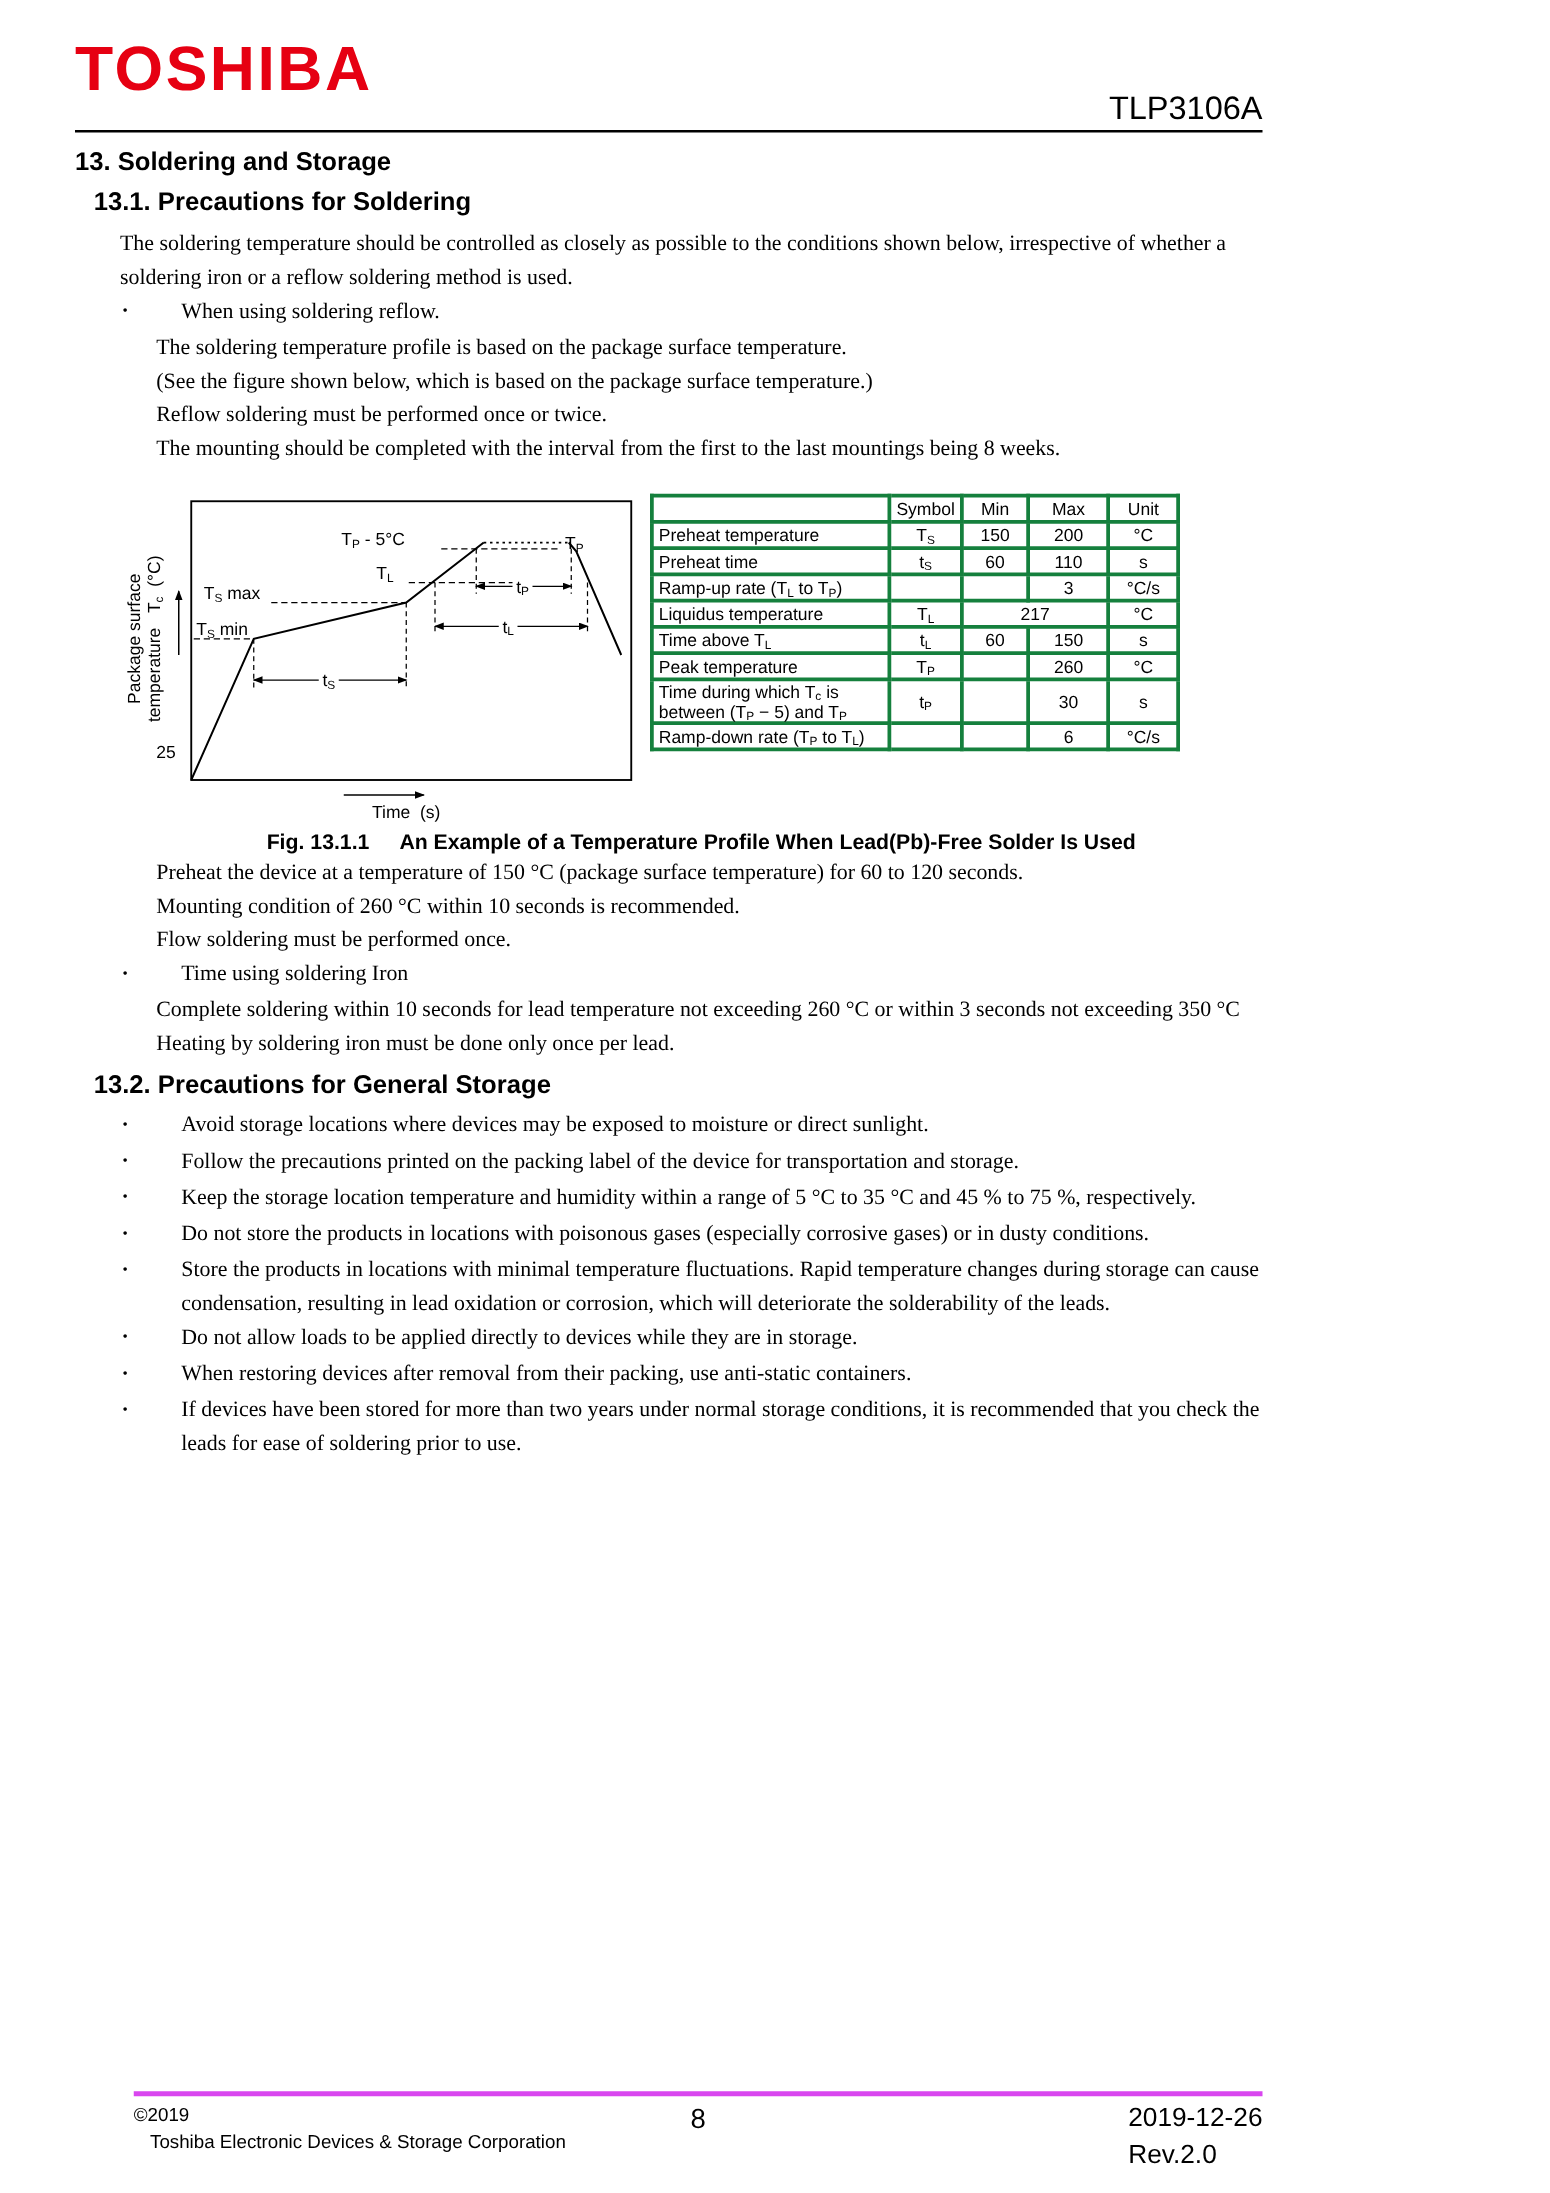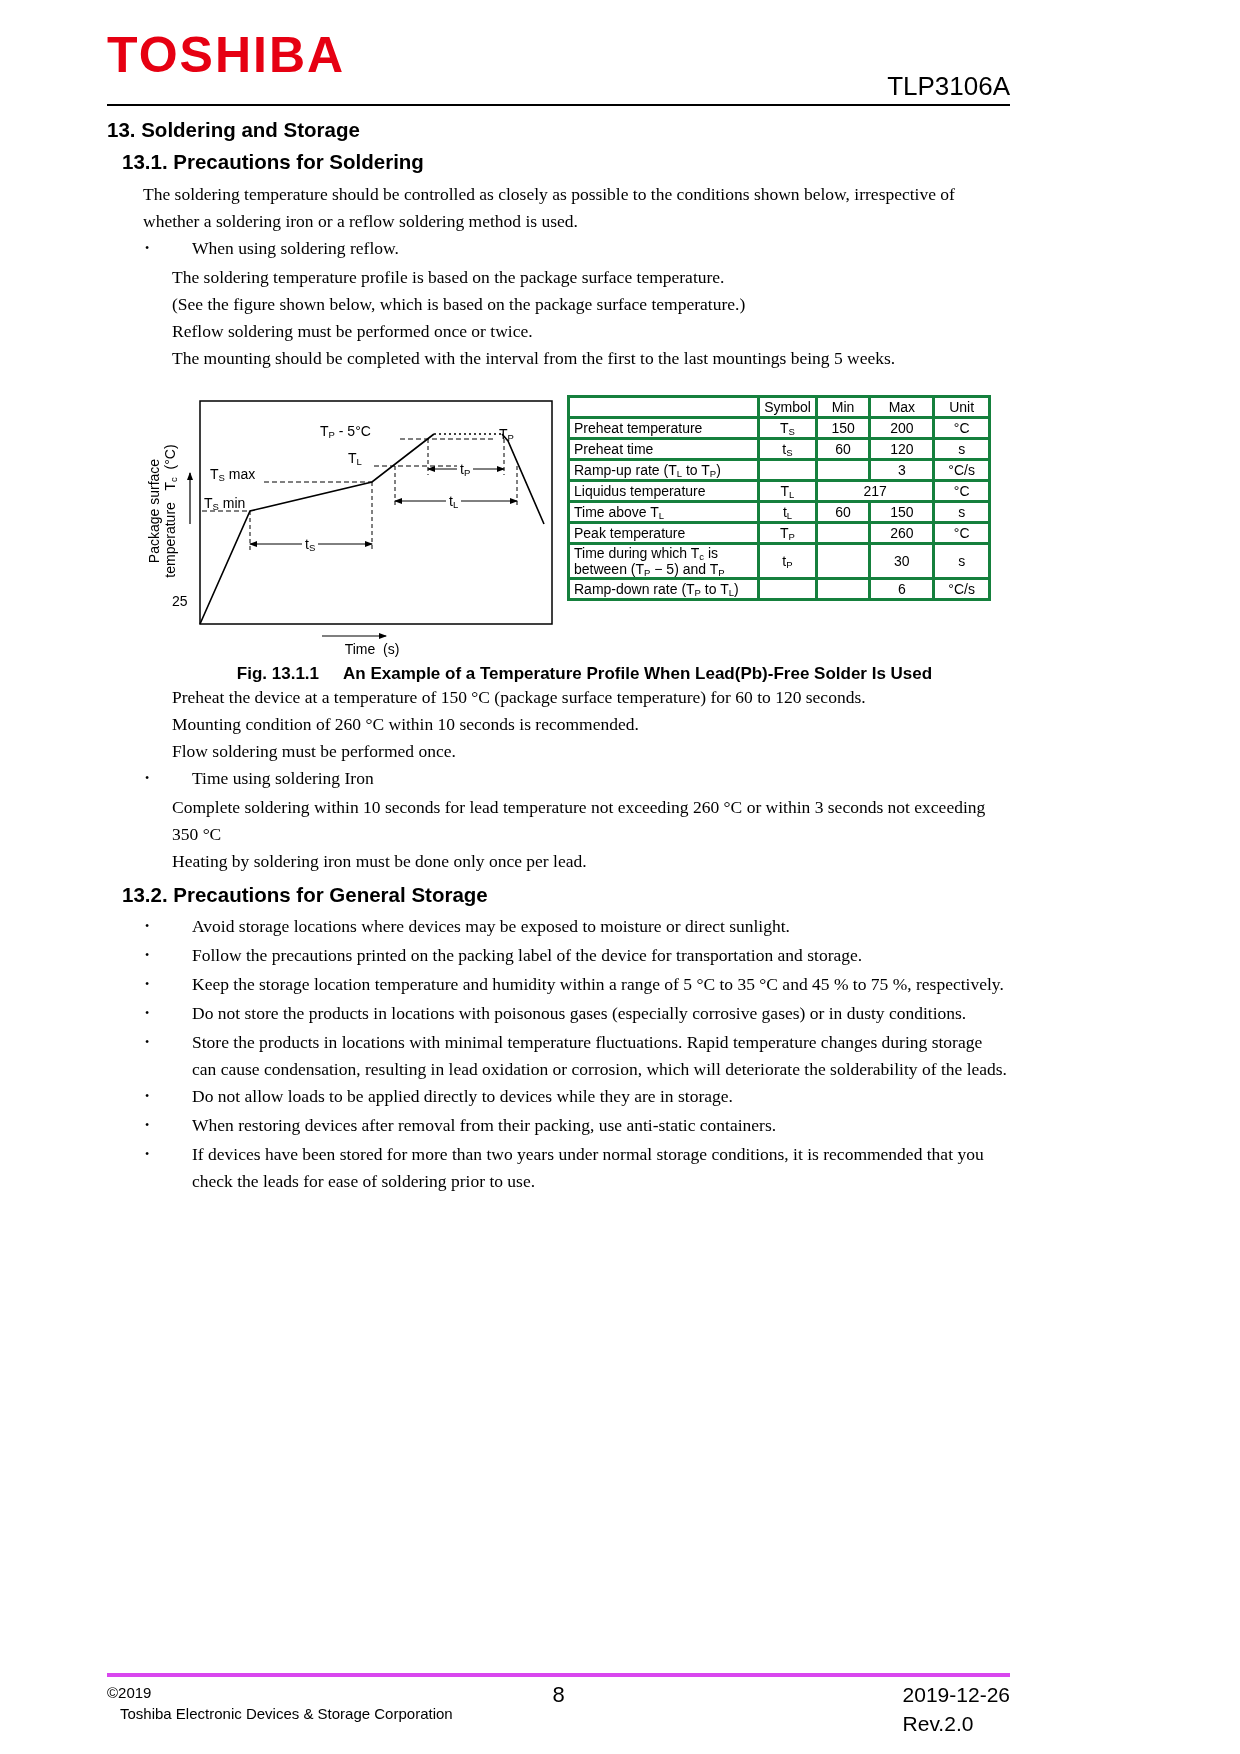--- a/index.html
+++ b/index.html
@@ -1,20 +1,20 @@
 <!DOCTYPE html>
 <html style="--brand-red: #e60012;"><head>
 <meta charset="utf-8">
 <style>
   :root { --brand-red:#e60012; }
   * { margin:0; padding:0; box-sizing:border-box; }
   html,body { background:#fff; }
   body { font-family:"Liberation Serif", serif; color:#000; }
   .page { position:relative; width:1240px; height:1754px; background:#fff;
-          padding:26px 230px 0 107px; overflow:hidden; }
+          padding:26px 230px 0 60px; overflow:hidden; }
 
   
   .header { position:relative; height:78px; }
   .logo { position:absolute; left:0; top:0; font-family:"Liberation Sans",sans-serif;
           font-weight:bold; font-size:50px; letter-spacing:2px; color:var(--brand-red); }
   .part { position:absolute; right:0; bottom:2px; font-family:"Liberation Sans",sans-serif;
           font-size:26px; }
   .rule { border-bottom:2px solid #000; }
 
   
@@ -90,21 +90,21 @@
   <p class="body-text intro">The soldering temperature should be controlled as closely as possible to the conditions shown below, irrespective of whether a soldering iron or a reflow soldering method is used.</p>
 
   <div class="body-text bullet-row">
     <span class="dot"></span>
     <span class="btxt">When using soldering reflow.</span>
   </div>
   <div class="body-text sublines">
     <p>The soldering temperature profile is based on the package surface temperature.</p>
     <p>(See the figure shown below, which is based on the package surface temperature.)</p>
     <p>Reflow soldering must be performed once or twice.</p>
-    <p>The mounting should be completed with the interval from the first to the last mountings being 5 weeks.</p>
+    <p>The mounting should be completed with the interval from the first to the last mountings being 8 weeks.</p>
   </div>
 
   <div class="figure">
 
     <div class="graph">
       <div class="ylabel">Package surface temperature&nbsp;&nbsp;&nbsp;T<sub>c</sub>&nbsp;&nbsp;(°C)</div>
 
       <svg class="gsvg" width="420" height="270" viewBox="0 0 420 270">
         <defs>
           <marker id="ah" viewBox="0 0 8 8" markerWidth="8" markerHeight="8" refX="7" refY="3" orient="auto-start-reverse" markerUnits="userSpaceOnUse">
@@ -174,21 +174,21 @@
           <td class="lab">Preheat temperature</td>
           <td class="ctr">T<sub>S</sub></td>
           <td class="ctr">150</td>
           <td class="ctr">200</td>
           <td class="ctr">°C</td>
         </tr>
         <tr>
           <td class="lab">Preheat time</td>
           <td class="ctr">t<sub>S</sub></td>
           <td class="ctr">60</td>
-          <td class="ctr">120</td>
+          <td class="ctr">110</td>
           <td class="ctr">s</td>
         </tr>
         <tr>
           <td class="lab">Ramp-up rate (T<sub>L</sub> to T<sub>P</sub>)</td>
           <td class="ctr"></td>
           <td class="ctr"></td>
           <td class="ctr">3</td>
           <td class="ctr">°C/s</td>
         </tr>
         <tr>

